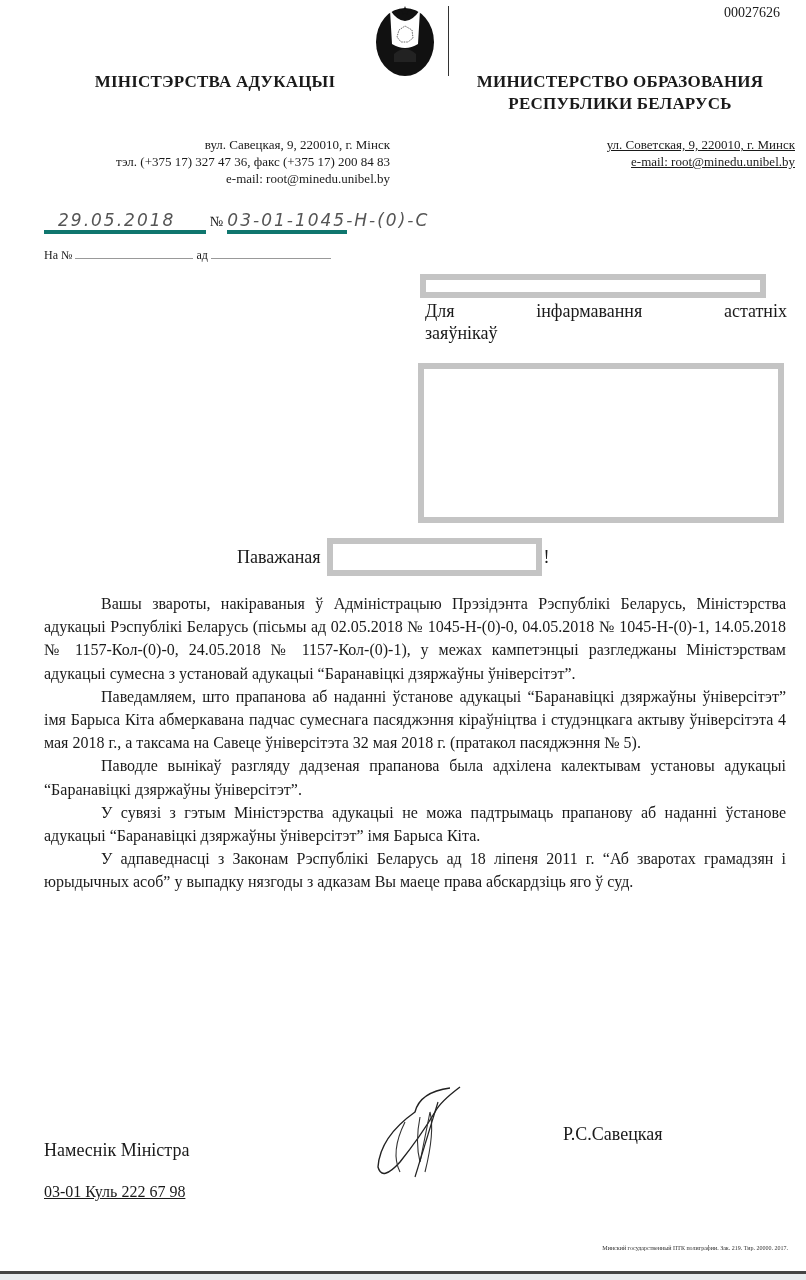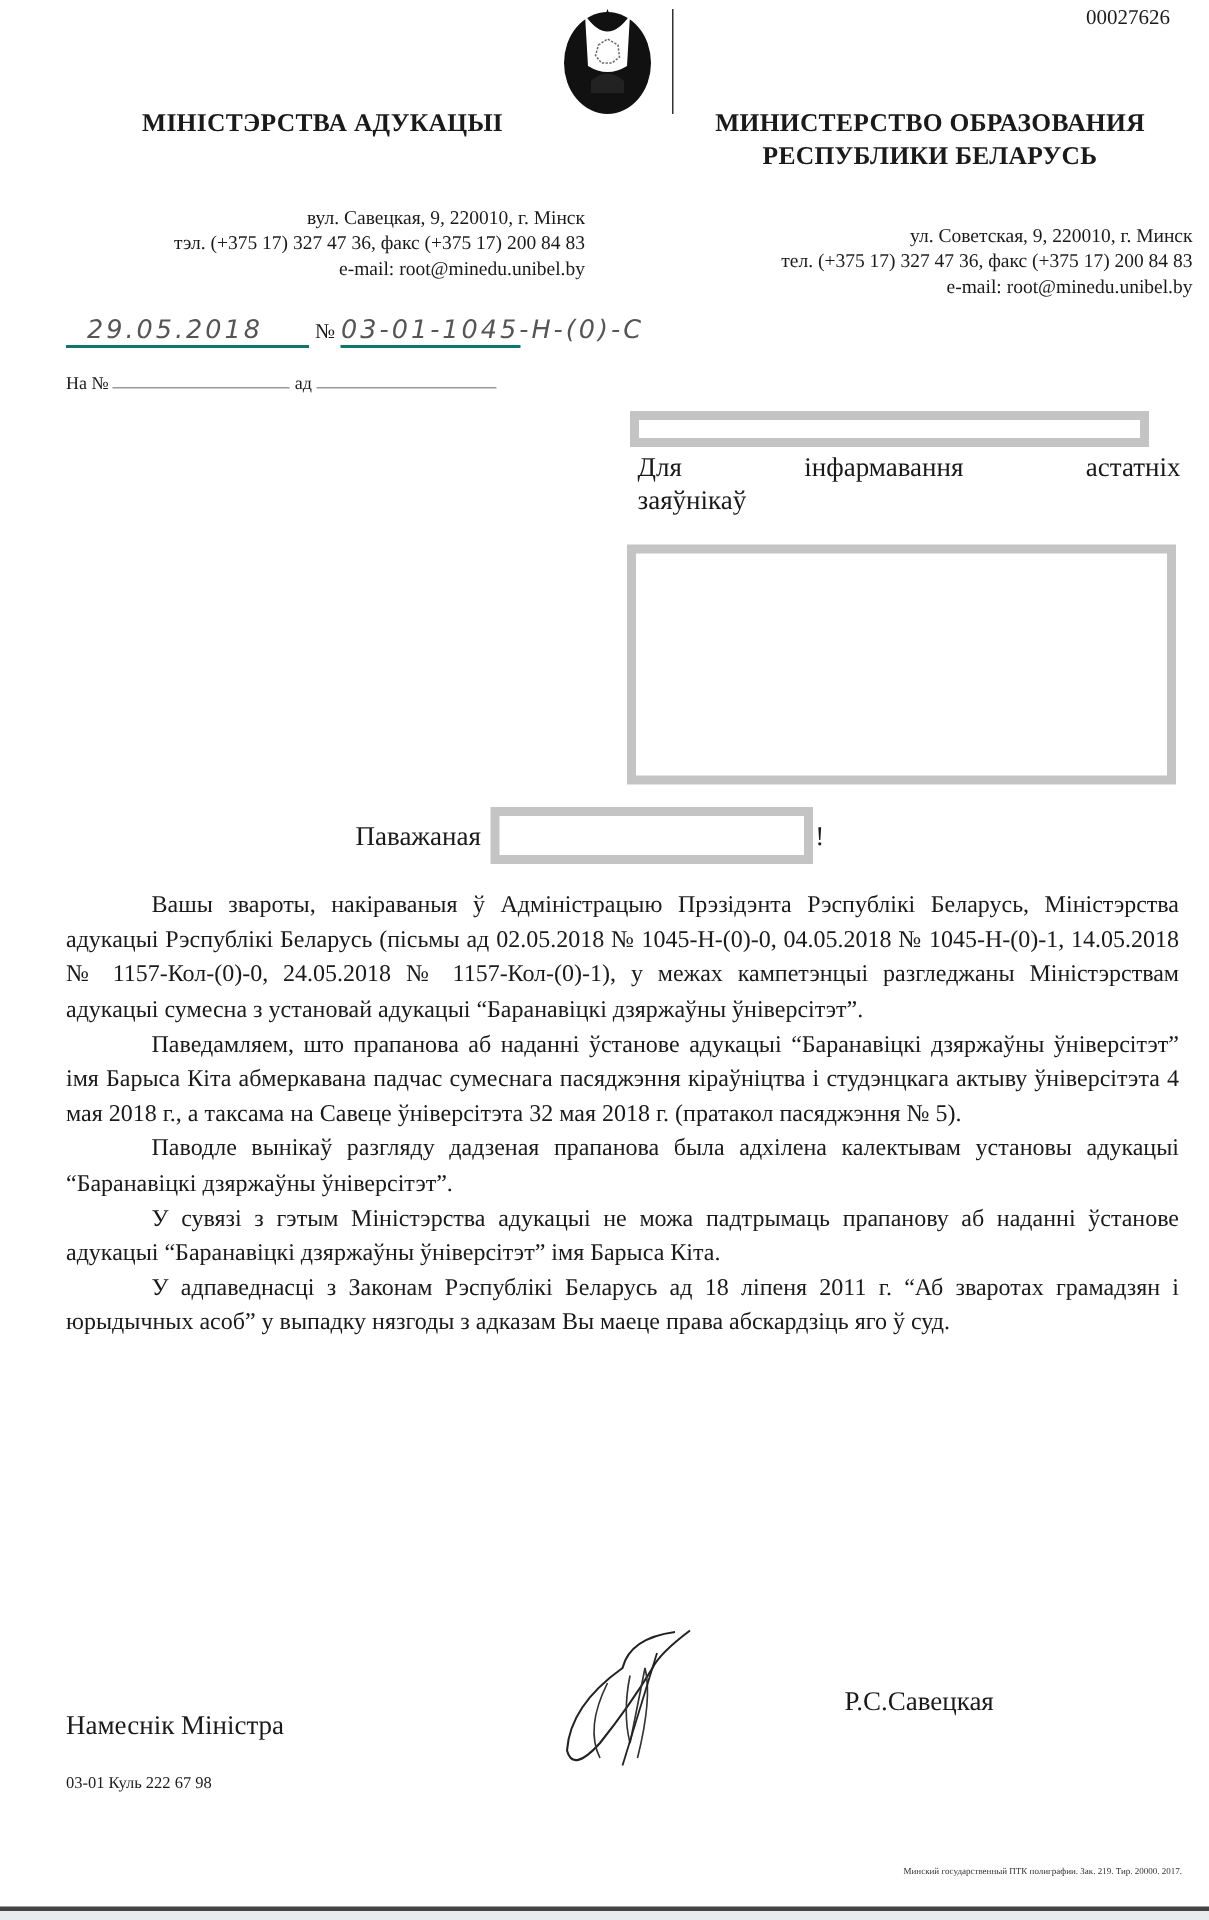--- a/index.html
+++ b/index.html
@@ -9,25 +9,25 @@
   }
   .abs { position: absolute; }
   .docnum { right: 26px; top: 5px; font-size: 14px; }
   .emblem { left: 372px; top: 2px; width: 66px; height: 76px; }
   .emblem-line { left: 448px; top: 6px; width: 1px; height: 70px; background: #333; }
   .org { text-align: center; font-weight: bold; font-size: 17px; line-height: 22px; letter-spacing: 0.2px; }
   .org-left { left: 30px; top: 71px; width: 370px; }
   .org-right { left: 445px; top: 71px; width: 350px; }
   .addr { text-align: right; font-size: 13px; line-height: 17px; }
   .addr-left { left: 20px; top: 136px; width: 370px; }
-  .addr-right { left: 445px; top: 148px; width: 350px; }
+  .addr-right { left: 445px; top: 136px; width: 350px; text-decoration: underline; }
 
   .regline { left: 44px; top: 210px; font-size: 14px; height: 24px; width: 460px; }
   .hw { font-family: "DejaVu Sans", sans-serif; font-style: italic; color: #555; font-size: 17px; letter-spacing: 2px; font-weight: 300; }
-  .ul { display: inline-block; border-bottom: 2px solid #0f766e; }
+  .ul { display: inline-block; border-bottom: 4px solid #0f766e; }
   .reg-date { width: 162px; padding-left: 14px; box-sizing: border-box; }
   .reg-num-sign { margin: 0 4px; font-size: 14px; }
   .reg-num { width: 120px; white-space: nowrap; overflow: visible; }
   .onno { left: 44px; top: 244px; font-size: 12px; }
   .blank { display: inline-block; border-bottom: 1px solid #999; height: 14px; vertical-align: baseline; }
 
   .redact { border: 6px solid #c4c4c4; box-sizing: border-box; background: #fff; }
   .r1 { left: 420px; top: 274px; width: 346px; height: 24px; }
   .addressee { left: 425px; top: 300px; width: 362px; font-size: 18px; line-height: 22px; text-align: justify; text-align-last: justify; }
   .addressee2 { left: 425px; top: 322px; font-size: 18px; line-height: 22px; }
@@ -35,21 +35,21 @@
 
   .salute { left: 237px; top: 538px; font-size: 18px; line-height: 30px; display: flex; align-items: center; }
   .r3 { width: 215px; height: 38px; margin-left: 6px; margin-right: 2px; display: inline-block; }
 
   .body { left: 44px; top: 592px; width: 742px; font-size: 16px; line-height: 23.2px; text-align: justify; }
   .body p { margin: 0; text-indent: 57px; }
 
   .sig-title { left: 44px; top: 1140px; font-size: 18px; }
   .sig-name { left: 563px; top: 1124px; font-size: 18px; }
   .signature { left: 360px; top: 1082px; width: 150px; height: 100px; }
-  .footer-ref { left: 44px; top: 1183px; font-size: 11px; }
+  .footer-ref { left: 44px; top: 1183px; font-size: 16px; text-decoration: underline; }
   .printer { right: 18px; top: 1245px; font-size: 6px; color: #333; }
   .bottom-bar { left: 0; top: 1271px; width: 806px; height: 3px; background: #444; }
   .bottom-strip { left: 0; top: 1274px; width: 806px; height: 6px; background: #e8ecef; }
 </style>
 </head>
 <body>
 
 <div class="abs docnum">00027626</div>
 
 <svg class="abs emblem" viewBox="0 0 66 76">
@@ -69,21 +69,20 @@
   <div>РЕСПУБЛИКИ БЕЛАРУСЬ</div>
 </div>
 
 <div class="abs addr addr-left">
   <div>вул. Савецкая, 9,  220010, г. Мінск</div>
   <div>тэл. (+375 17) 327 47 36, факс (+375 17) 200 84 83</div>
   <div>e-mail: root@minedu.unibel.by</div>
 </div>
 <div class="abs addr addr-right">
   <div>ул. Советская, 9,  220010, г. Минск</div>
-  <div>тел. (+375 17) 327 47 36, факс (+375 17) 200 84 83</div>
   <div>e-mail: root@minedu.unibel.by</div>
 </div>
 
 <div class="abs regline">
   <span class="ul reg-date hw">29.05.2018</span><span class="reg-num-sign">№</span><span class="ul reg-num hw">03-01-1045-Н-(0)-С</span>
 </div>
 <div class="abs onno">
   <span>На №</span>
   <span class="blank" style="width:118px"></span>
   <span>ад</span>

